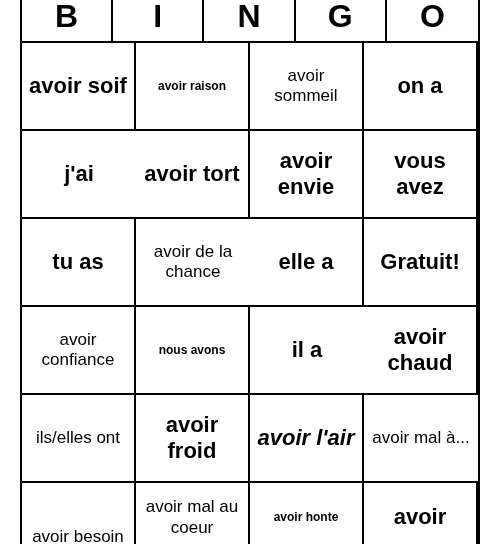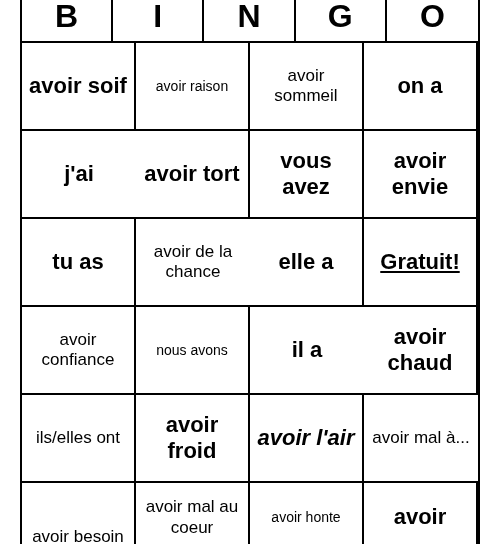--- a/index.html
+++ b/index.html
@@ -69,22 +69,22 @@
     .bingo-cell.large {
       font-size: 22px;
       font-weight: bold;
     }
 
     .bingo-cell.small {
       font-size: 17px;
     }
 
     .bingo-cell.medium {
-      font-size: 14px;
-      font-weight: normal;
+      font-size: 12px;
+      font-weight: bold;
     }
   </style>
 </head>
 <body>
 
 <div class="bingo-card">
   <div class="bingo-header">
   <div class="bingo-header-cell">B</div>
       <div class="bingo-header-cell">I</div>
       <div class="bingo-header-cell">N</div>
@@ -104,36 +104,36 @@
       <div class="bingo-cell large">
         <span style="white-space: pre-line;">on a</span>
       </div>
       <div class="bingo-cell large">
         <span style="white-space: pre-line; text-align: center;">j'ai</span>
       </div>
       <div class="bingo-cell large">
         <span style="white-space: pre-line;">avoir tort</span>
       </div>
       <div class="bingo-cell large">
-        <span style="white-space: pre-line;">vous avez</span>
+        <span style="white-space: pre-line;">avoir envie</span>
       </div>
       <div class="bingo-cell large">
-        <span style="white-space: pre-line;">avoir envie</span>
+        <span style="white-space: pre-line;">vous avez</span>
       </div>
       <div class="bingo-cell large">
         <span style="white-space: pre-line;">tu as</span>
       </div>
       <div class="bingo-cell small">
         <span style="white-space: pre-line; text-align: center;">avoir de la chance</span>
       </div>
       <div class="bingo-cell large">
         <span style="white-space: pre-line;">elle a</span>
       </div>
       <div class="bingo-cell large">
-        <span style="white-space: pre-line; text-decoration: underline;">Gratuit!</span>
+        <span style="white-space: pre-line;">Gratuit!</span>
       </div>
       <div class="bingo-cell small">
         <span style="white-space: pre-line;">avoir confiance</span>
       </div>
       <div class="bingo-cell medium">
         <span style="white-space: pre-line; text-align: center;">nous avons</span>
       </div>
       <div class="bingo-cell large">
         <span style="white-space: pre-line;">il a</span>
       </div>

